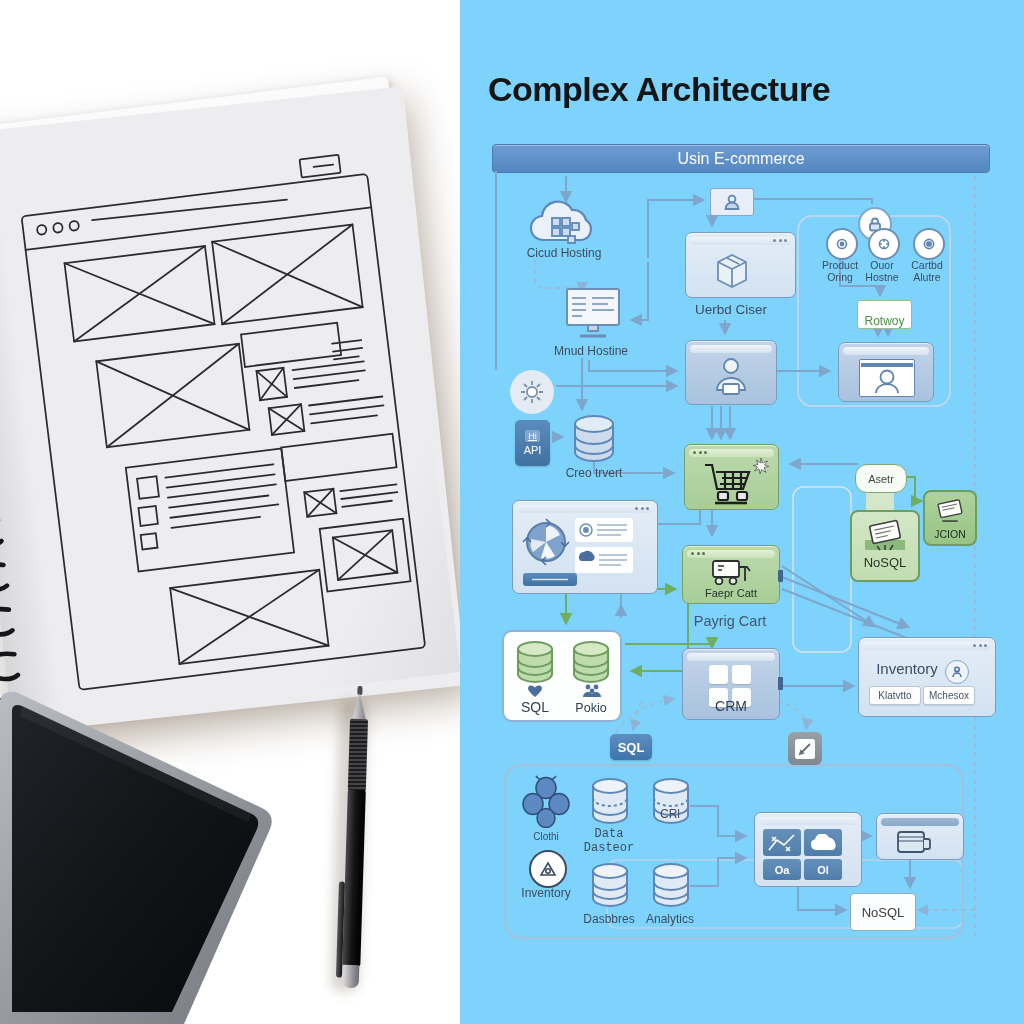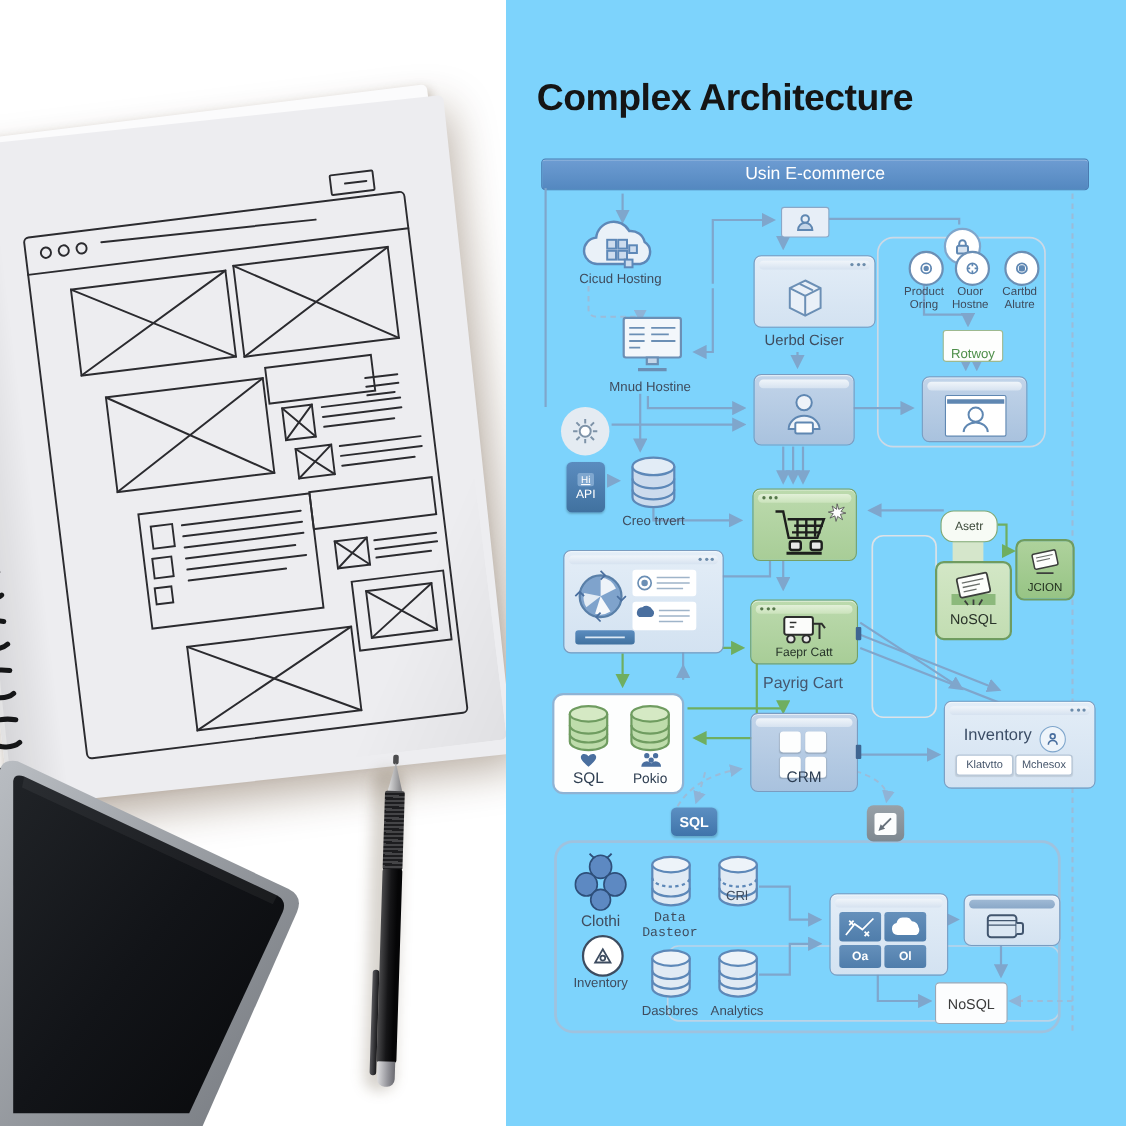--- a/index.html
+++ b/index.html
@@ -573,21 +573,21 @@
 
     <svg style="position:absolute;left:62px;top:774px;" width="48" height="54" viewBox="0 0 48 54">
       <path d="M14 2 q4 5 8 4 M34 2 q-4 5 -8 4" stroke="#2e4f7a" stroke-width="1.6" fill="none"></path>
       <g fill="#5d89c2" stroke="#2e4f7a" stroke-width="1.5">
         <ellipse cx="24" cy="14" rx="10" ry="10.5"></ellipse>
         <ellipse cx="11" cy="30" rx="10" ry="10.5"></ellipse>
         <ellipse cx="37" cy="30" rx="10" ry="10.5"></ellipse>
         <ellipse cx="24" cy="44" rx="9" ry="9.5"></ellipse>
       </g>
     </svg>
-    <div class="lbl" style="left:86px;top:830px;font-size:14px;">Clothi</div>
+    <div class="lbl" style="left:86px;top:830px;font-size:10px;">Clothi</div>
 
     <div class="cicon" style="left:69px;top:850px;width:34px;height:34px;border:2px solid #3d4c60;border-radius:50%;background:#fff;">
       <svg width="18" height="16" viewBox="0 0 18 16" fill="none" stroke="#3d4c60" stroke-width="1.6">
         <path d="M9 2 L16 14 H2 Z"></path>
           <circle cx="9" cy="10" r="2.2"></circle>
       </svg>
     </div>
     <div class="lbl" style="left:86px;top:886px;">Inventory</div>
 
     <svg style="position:absolute;left:129px;top:777px;" width="42" height="50" viewBox="0 0 42 50" fill="none" stroke="#5d88b8" stroke-width="2">

